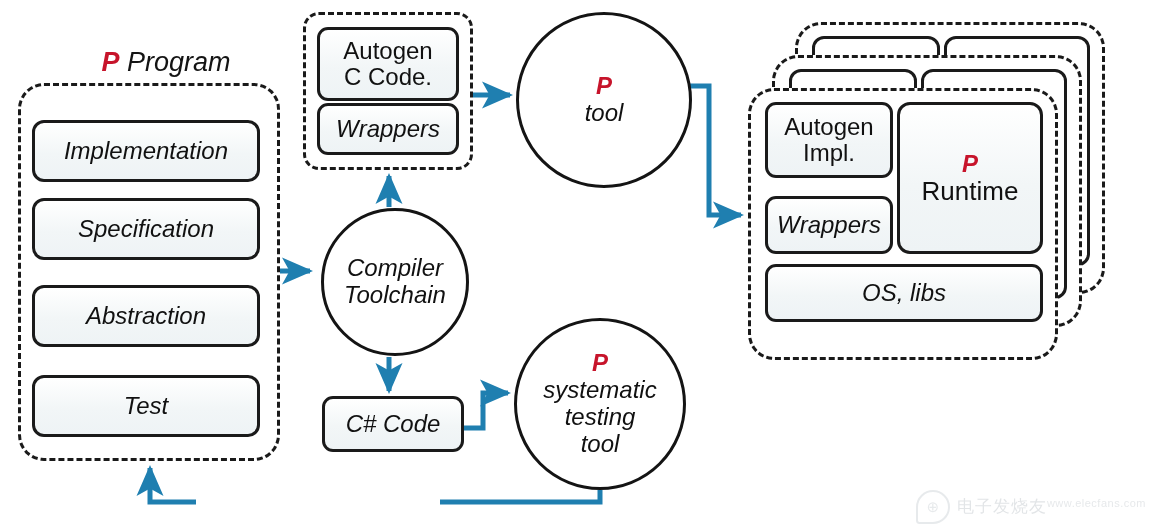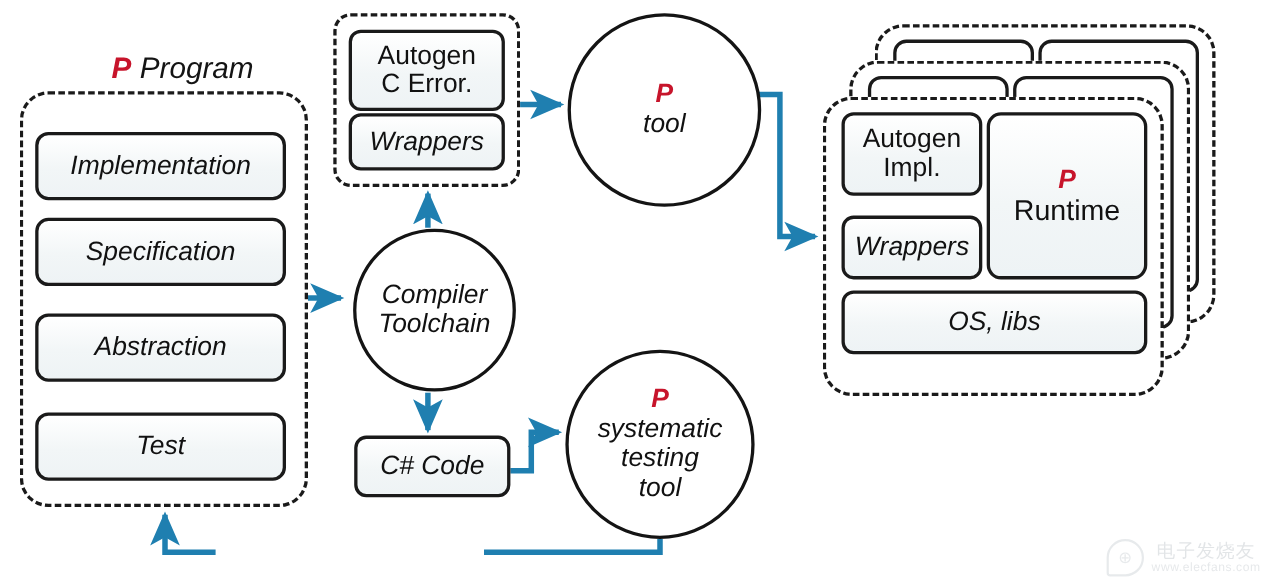--- a/index.html
+++ b/index.html
@@ -185,21 +185,21 @@
     user-select: none;
   }
   #watermark .wm-logo {
     width: 30px; height: 30px;
     border: 2px solid #b9c0c6;
     border-radius: 50% 50% 50% 10%;
     display: flex; align-items: center; justify-content: center;
     font-size: 15px;
     color: #b9c0c6;
   }
-  #watermark .wm-texts { display: flex; flex-direction: column; line-height: 1.12; align-items: center; }
+  #watermark .wm-texts { display: flex; flex-direction: row; line-height: 1.12; }
   #watermark .wm-cn { font-size: 17px; letter-spacing: 1px; color: #a9b1b8; }
   #watermark .wm-url { font-size: 11px; letter-spacing: 0.5px; color: #b4bbc1; }
 </style>
 </head>
 <body>
 
 <div id="canvas">
 
   <svg class="svg-layer" viewBox="0 0 1156 530" xmlns="http://www.w3.org/2000/svg">
     <defs>
@@ -256,21 +256,21 @@
   </div>
   <div class="box italic prog-item" id="prog-test">
     <span>Test</span>
   </div>
 
   <div class="dashed" id="autogen-container"></div>
 
   <div class="box" id="box-autogen-c">
     <div>
       <div>Autogen</div>
-      <div>C Error.</div>
+      <div>C Code.</div>
     </div>
   </div>
 
   <div class="box italic" id="box-wrappers-mid">
     <span>Wrappers</span>
   </div>
 
   <div class="circle" id="circle-compiler">
     <span>Compiler</span>
     <span>Toolchain</span>

